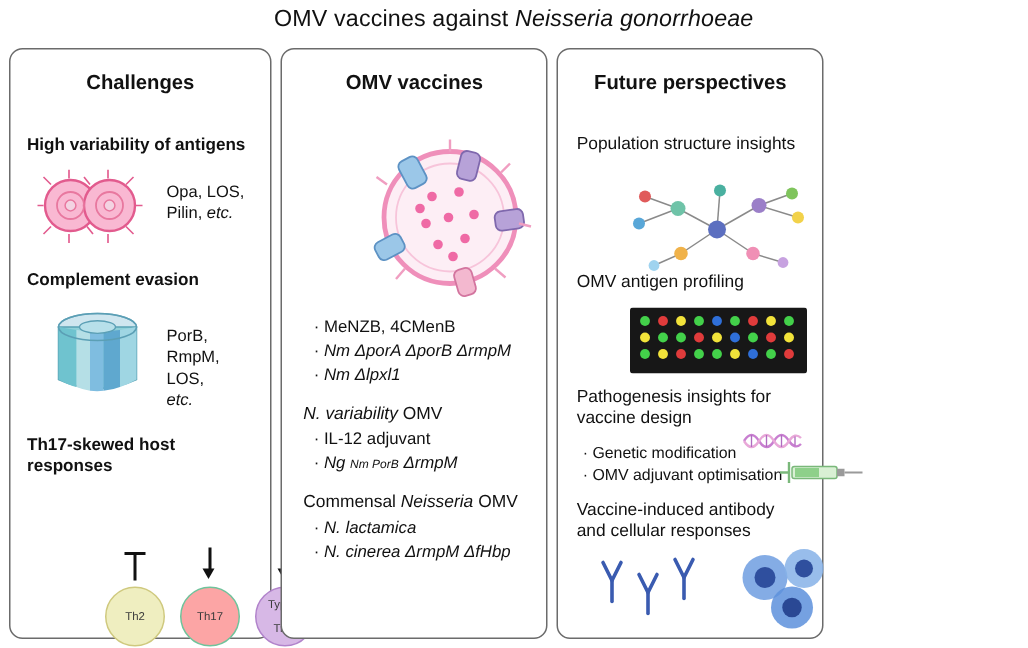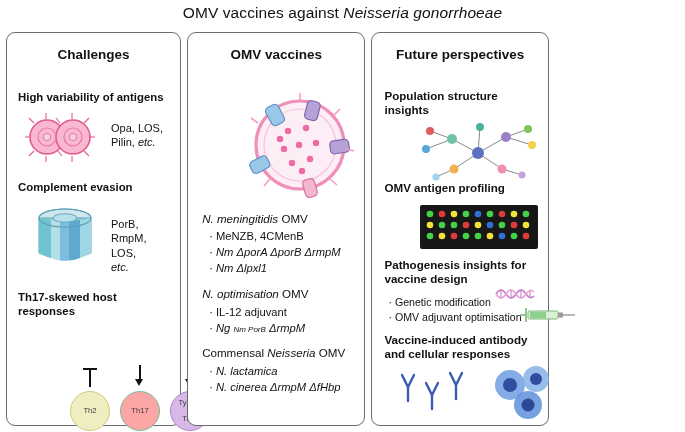--- a/index.html
+++ b/index.html
@@ -153,21 +153,21 @@
   .p2-li { margin-left: 7px; }
   .it { font-style: italic; }
   .sub { font-size: 8px; font-style: italic; }
 
   
   .p3-h {
     position: absolute;
     left: 12px;
     right: 8px;
     font-size: 11.6px;
-    font-weight: bold;
+    font-weight: normal;
     color: #111;
     line-height: 1.22;
   }
   .p3-li {
     position: absolute;
     left: 16px;
     right: 8px;
     font-size: 10.6px;
     color: #111;
     line-height: 1.35;
@@ -307,29 +307,26 @@
               <path d="M102 66 l8 2"></path>
             <path d="M26 96 l-6 7"></path>
               <path d="M86 96 l7 6"></path>
               <path d="M14 40 l-7 -5"></path>
           </g>
         </svg>
       </div>
 
       <div class="p2-body">
 
-        <div class="p2-h">
-          <span class="it">N. meningitidis</span><span> OMV</span>
-        </div>
         <div class="p2-li"><span>· </span><span>MeNZB, 4CMenB</span></div>
         <div class="p2-li"><span>· </span><span class="it">Nm ΔporA ΔporB ΔrmpM</span></div>
         <div class="p2-li"><span>· </span><span class="it">Nm Δlpxl1</span></div>
 
         <div class="p2-h">
-          <span class="it">N. optimisation</span><span> OMV</span>
+          <span class="it">N. variability</span><span> OMV</span>
         </div>
         <div class="p2-li"><span>· </span><span>IL-12 adjuvant</span></div>
         <div class="p2-li"><span>· </span><span class="it">Ng </span><span class="sub">Nm PorB</span><span class="it"> ΔrmpM</span></div>
 
         <div class="p2-h">
           <span>Commensal </span><span class="it">Neisseria</span><span> OMV</span>
         </div>
         <div class="p2-li"><span>· </span><span class="it">N. lactamica</span></div>
         <div class="p2-li"><span>· </span><span class="it">N. cinerea ΔrmpM ΔfHbp</span></div>
       </div>

